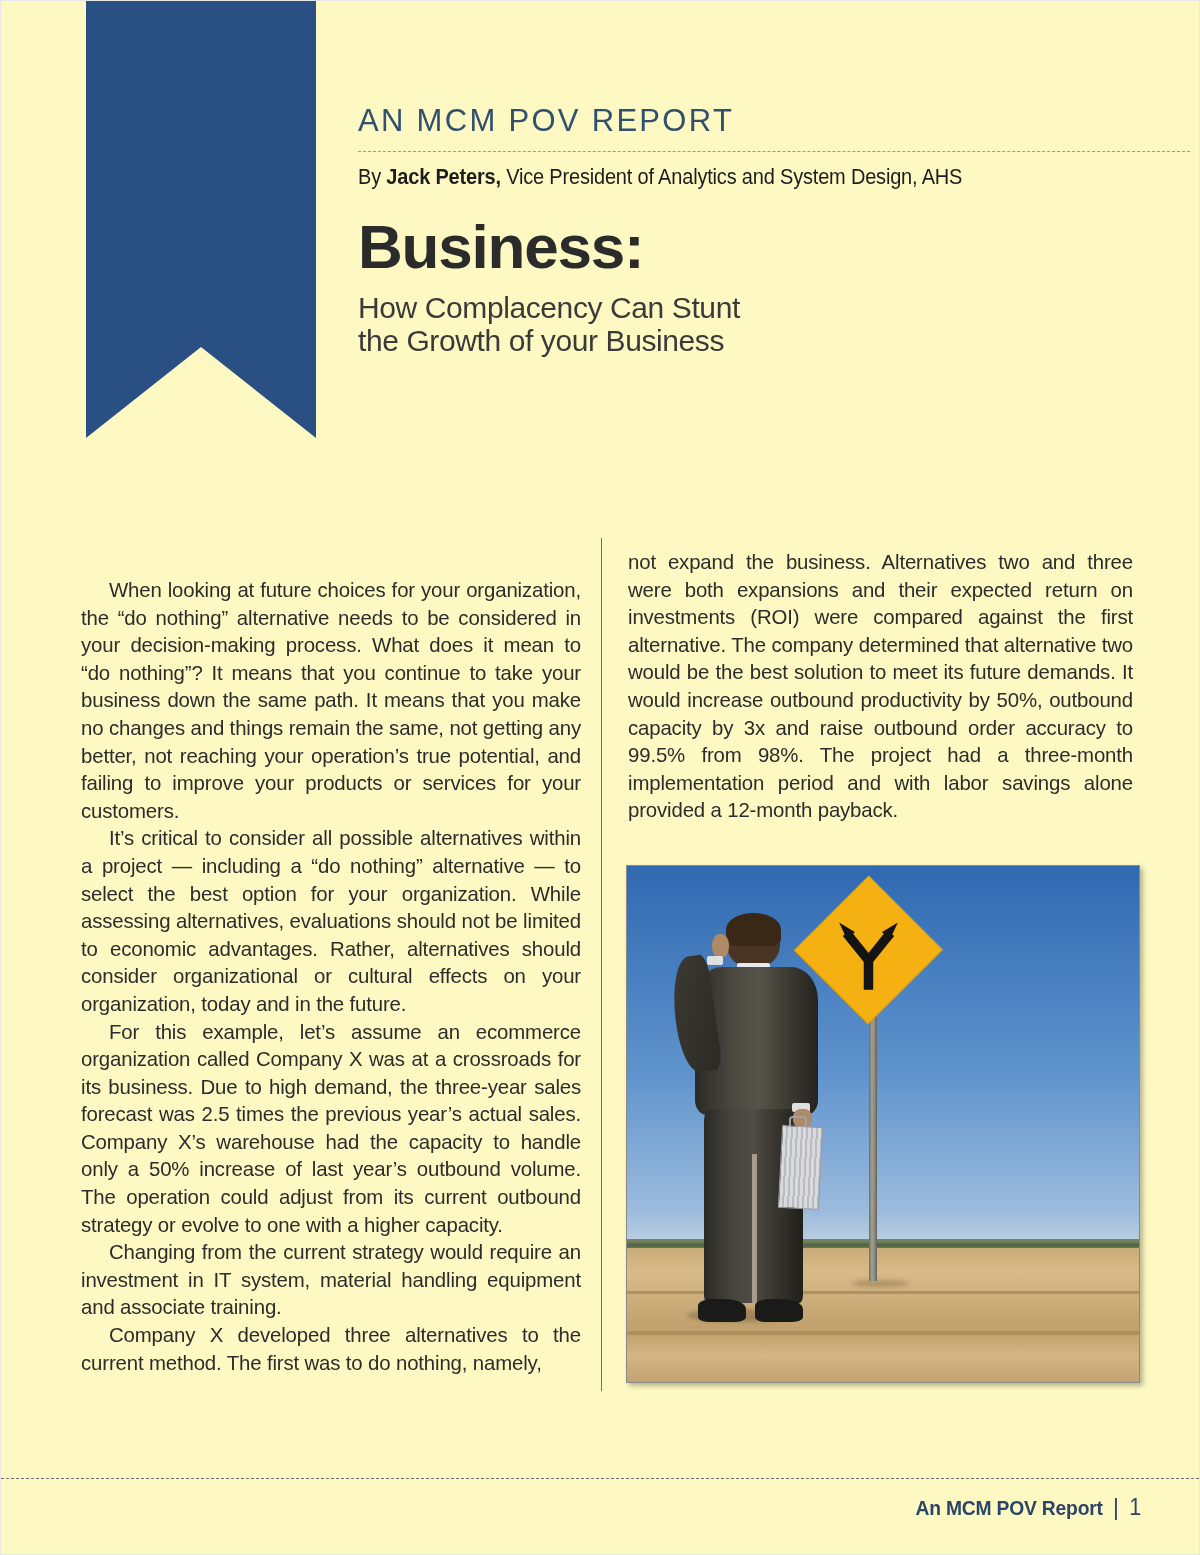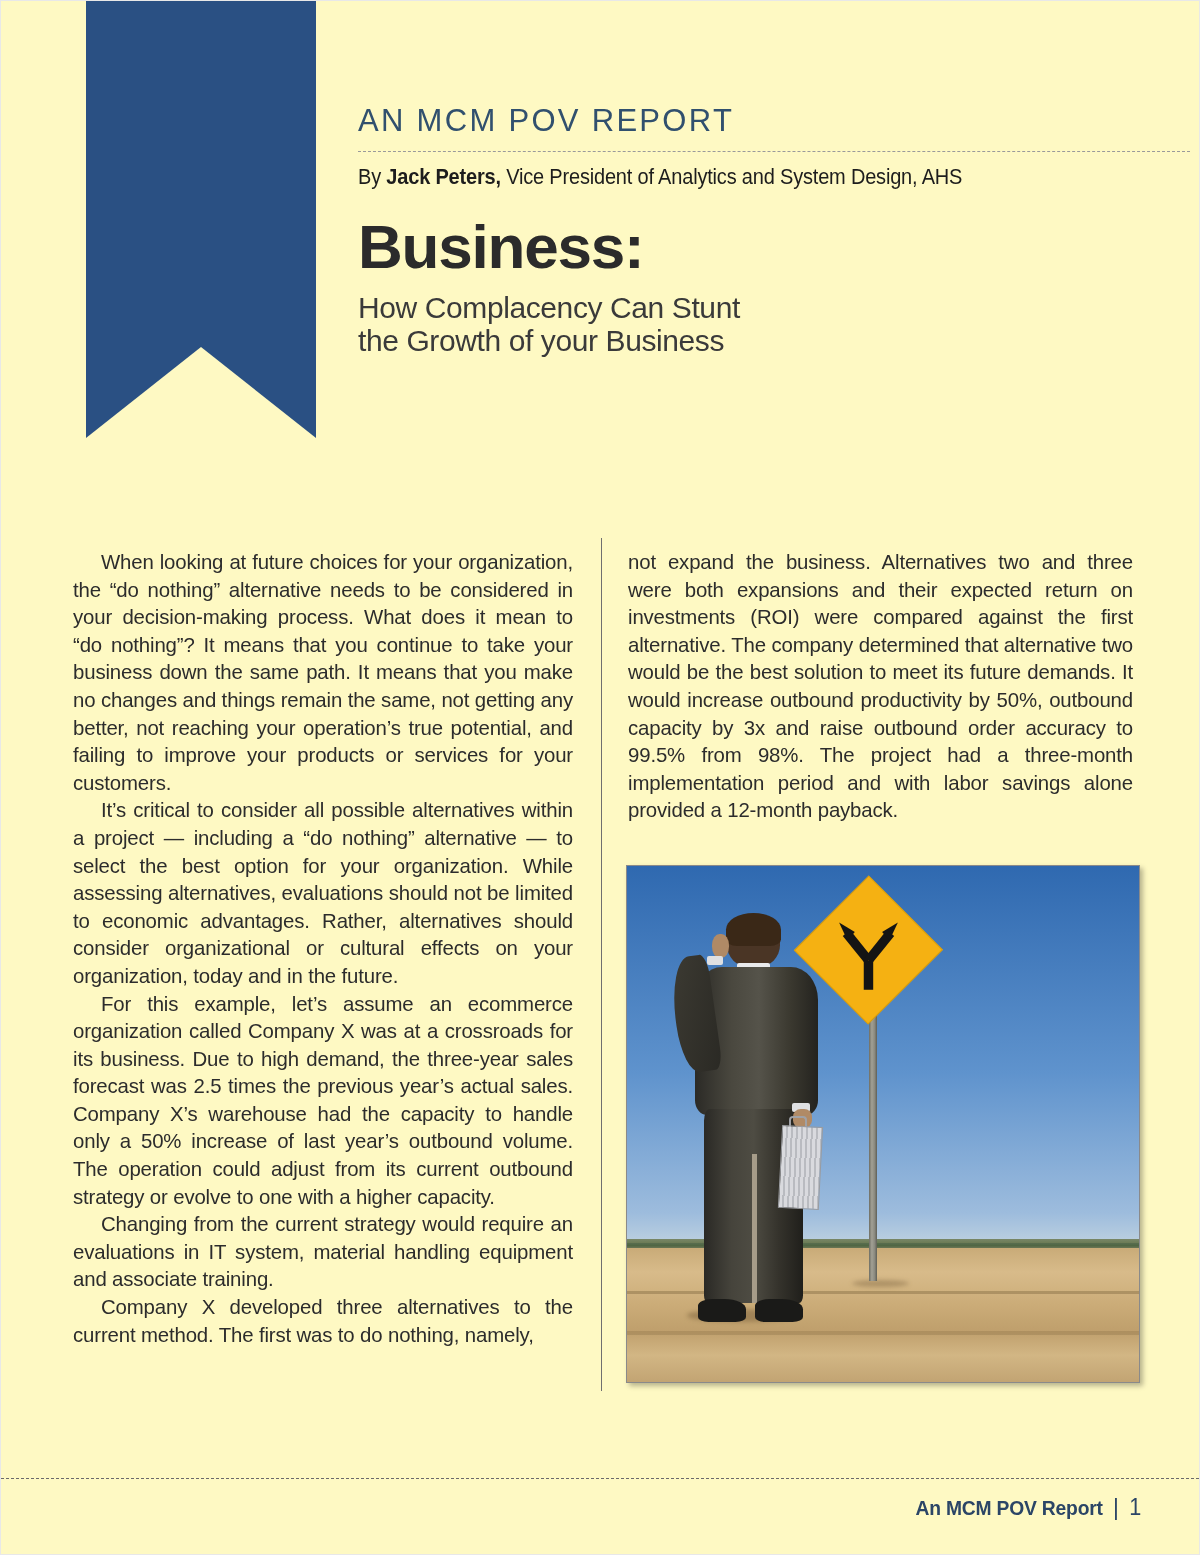--- a/index.html
+++ b/index.html
@@ -116,22 +116,23 @@
   .col {
     position: absolute;
     top: 548px;
     font-size: 20.4px;
     line-height: 27.6px;
     color: #2c2c2c;
     text-align: justify;
     letter-spacing: -0.15px;
   }
   #col-left {
-    left: 72px;
+    left: 80px;
     width: 500px;
+    margin-top: 28px;
   }
   #col-right {
     left: 627px;
     width: 505px;
   }
   .col p {
     margin: 0;
     text-indent: 28px;
   }
   .col p.noindent {
@@ -437,21 +438,21 @@
       <div>the Growth of your Business</div>
     </div>
   </div>
 
   <div id="column-rule"></div>
 
   <div class="col" id="col-left">
     <p>When looking at future choices for your organization, the “do nothing” alternative needs to be considered in your decision-making process. What does it mean to “do nothing”? It means that you continue to take your business down the same path. It means that you make no changes and things remain the same, not getting any better, not reaching your operation’s true potential, and failing to improve your products or services for your customers.</p>
     <p>It’s critical to consider all possible alternatives within a project — including a “do nothing” alternative — to select the best option for your organization. While assessing alternatives, evaluations should not be limited to economic advantages. Rather, alternatives should consider organizational or cultural effects on your organization, today and in the future.</p>
     <p>For this example, let’s assume an ecommerce organization called Company X was at a crossroads for its business. Due to high demand, the three-year sales forecast was 2.5 times the previous year’s actual sales. Company X’s warehouse had the capacity to handle only a 50% increase of last year’s outbound volume. The operation could adjust from its current outbound strategy or evolve to one with a higher capacity.</p>
-    <p>Changing from the current strategy would require an evaluations in IT system, material handling equipment and associate training.</p>
+    <p>Changing from the current strategy would require an investment in IT system, material handling equipment and associate training.</p>
     <p>Company X developed three alternatives to the current method. The first was to do nothing, namely,</p>
   </div>
 
   <div class="col" id="col-right">
     <p class="noindent">not expand the business. Alternatives two and three were both expansions and their expected return on investments (ROI) were compared against the first alternative. The company determined that alternative two would be the best solution to meet its future demands. It would increase outbound productivity by 50%, outbound capacity by 3x and raise outbound order accuracy to 99.5% from 98%. The project had a three-month implementation period and with labor savings alone provided a 12-month payback.</p>
   </div>
 
   <div id="photo" aria-label="Businessman in dark suit seen from behind, scratching his head while holding a metal briefcase, standing on dry flat ground facing a yellow diamond road sign showing a forked two-way arrow under a clear blue sky">
     <div class="ph-sky"></div>
     <div class="ph-greenline"></div>

